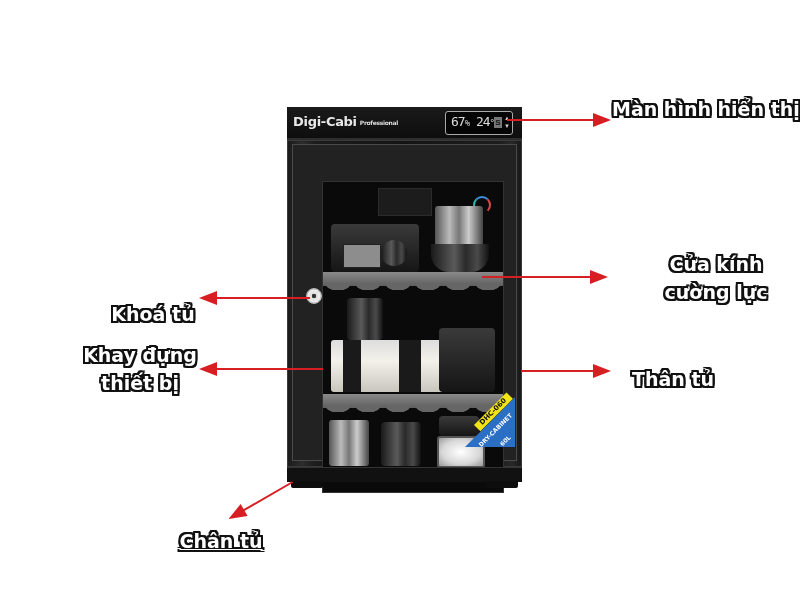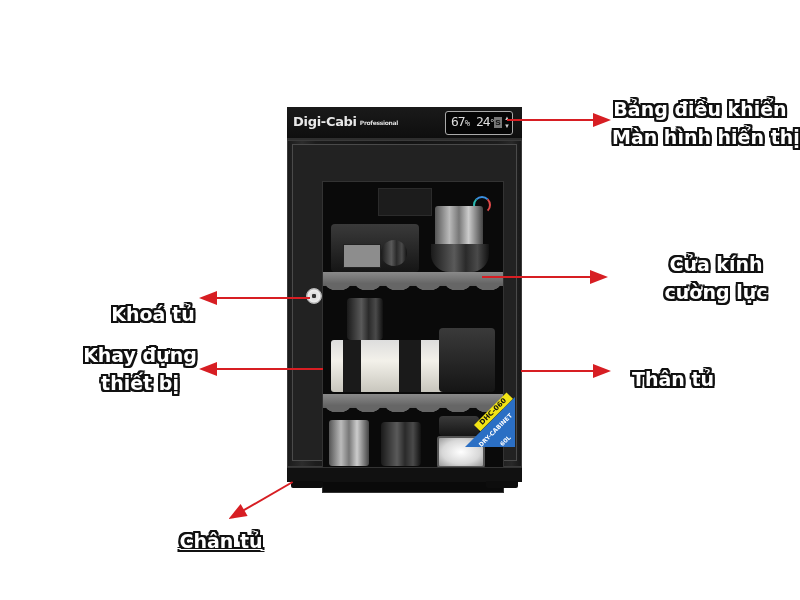--- a/index.html
+++ b/index.html
@@ -172,21 +172,20 @@
     <span class="head"></span>
   </div>
 <div class="arrow left" style="left:203px;top:368px;width:120px;">
     <span class="head"></span>
   </div>
 <div class="arrow left" style="left:232px;top:516px;width:70px;transform:rotate(-30deg);">
     <span class="head"></span>
   </div>
 
 <div class="label" style="left:612px;top:95px;width:176px;">
-  <div>Bảng điều khiển</div>
   <div>Màn hình hiển thị</div>
 </div>
 <div class="label" style="left:617px;top:250px;width:110px;margin-left:44px;">
   <div>Cửa kính</div>
   <div>cường lực</div>
 </div>
 <div class="label" style="left:108px;top:300px;width:90px;">
   <div>Khoá tủ</div>
 </div>
 <div class="label" style="left:82px;top:341px;width:116px;">

